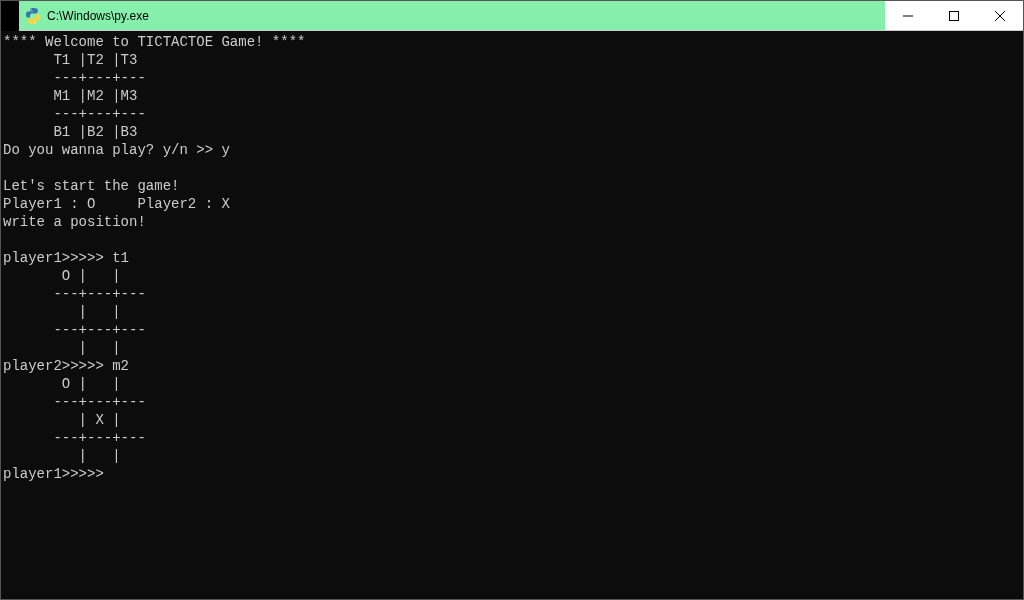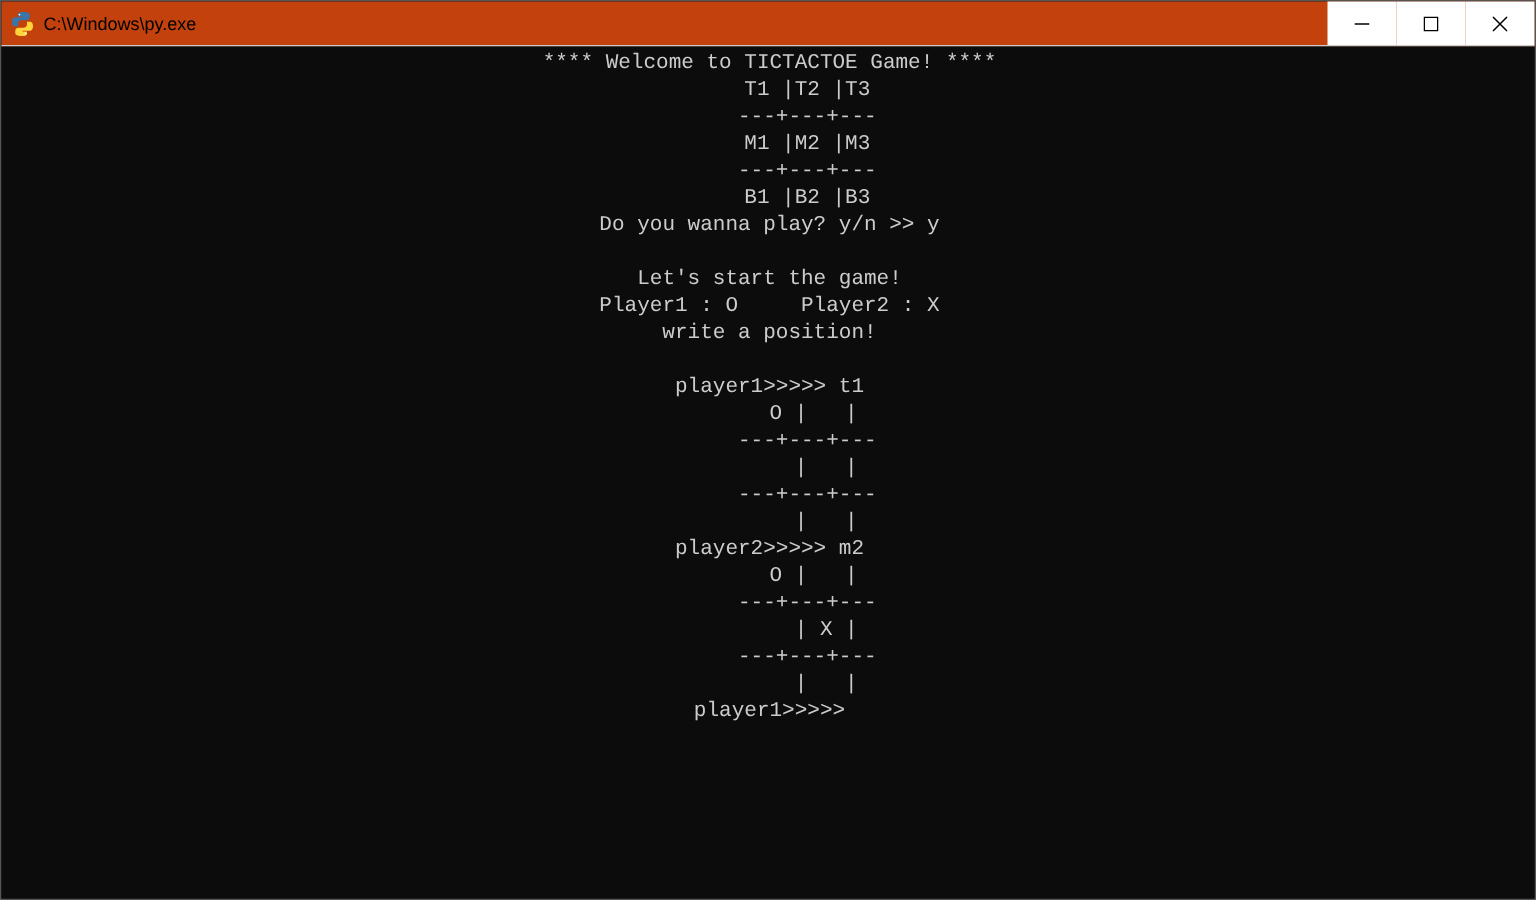--- a/index.html
+++ b/index.html
@@ -17,26 +17,27 @@
       left: 0;
       width: 1024px;
       height: 600px;
       background: #000;
       border: 1px solid #555;
       display: flex;
       flex-direction: column;
     }
     .titlebar {
       height: 30px;
-      background: #c2410c;
+      background: #86efac;
       display: flex;
       align-items: center;
       justify-content: space-between;
       border-bottom: 1px solid #ccc;
       flex-shrink: 0;
+      margin-left: 18px;
     }
     .title-left {
       display: flex;
       align-items: center;
       padding-left: 6px;
       gap: 6px;
     }
     .app-icon {
       width: 16px;
       height: 16px;
@@ -69,21 +70,20 @@
       color: #cccccc;
       font-family: "Consolas", "Courier New", monospace;
       font-size: 14px;
       line-height: 18px;
       padding: 2px 0 0 2px;
       white-space: pre;
       overflow: hidden;
     }
     .term-line {
       display: block;
-      text-align: center;
     }
   </style>
 </head>
 <body>
 
 <div class="window">
   <div class="titlebar">
     <div class="title-left">
       <span class="app-icon">
         <svg width="16" height="16" viewBox="0 0 16 16">

